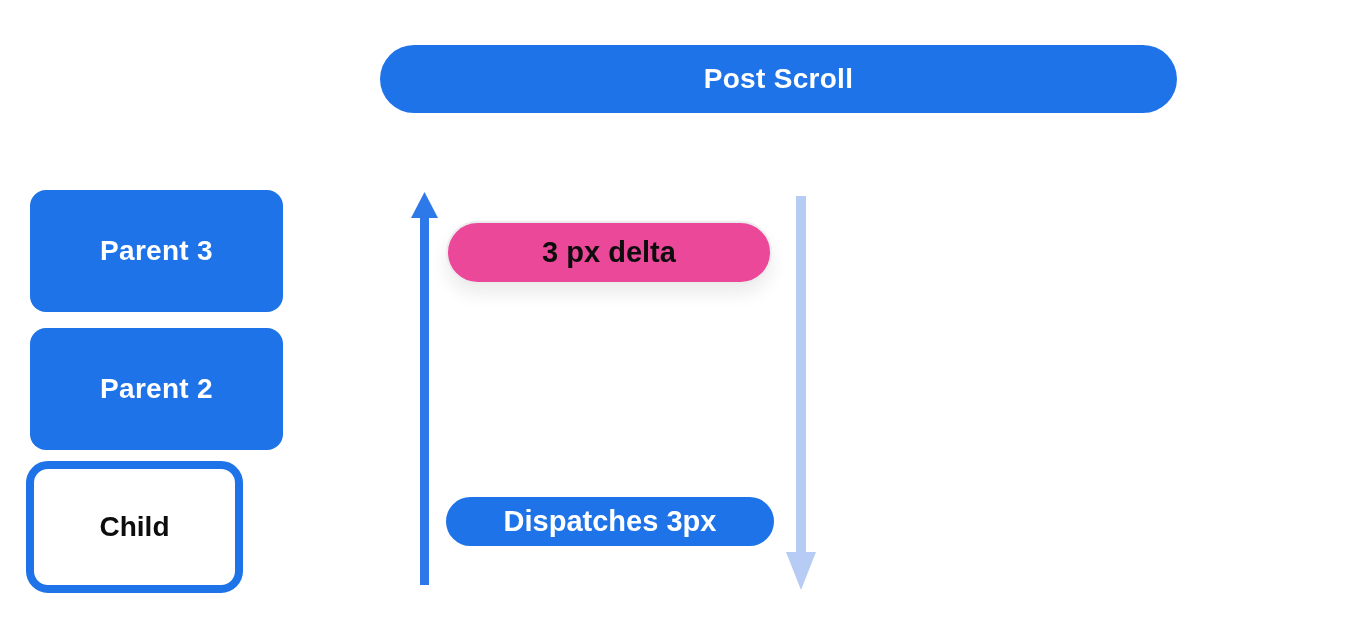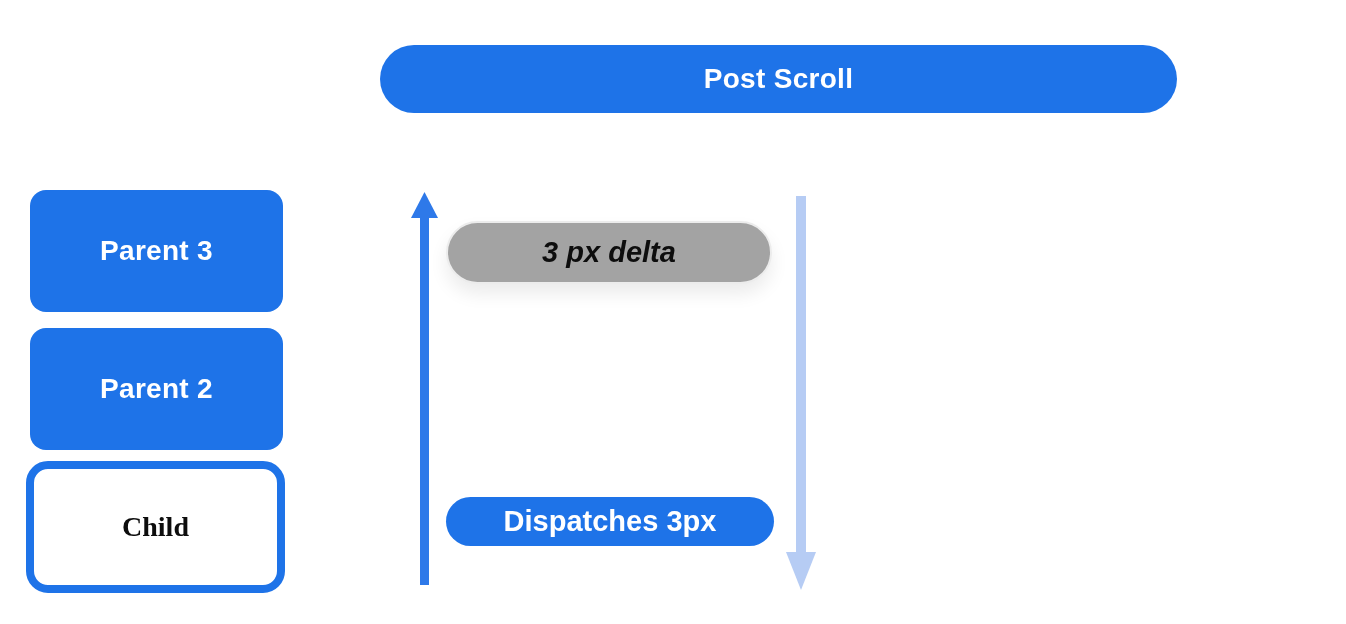--- a/index.html
+++ b/index.html
@@ -43,43 +43,41 @@
     height: 122px;
     border-radius: 16px;
     font-size: 28px;
     letter-spacing: 0.3px;
   }
   .parent-2 { top: 190px; }
   .parent-1 { top: 328px; }
   .child-box {
     left: 26px;
     top: 461px;
-    width: 259px;
+    width: 217px;
     height: 132px;
     border-radius: 22px;
     background: #ffffff;
     border: 8px solid #1e73e8;
     color: #0d0d0d;
     font-size: 28px;
     font-weight: 600;
-    font-family: Liberation Serif, serif;
   }
   .delta-pill {
     left: 446px;
     top: 221px;
     width: 326px;
     height: 63px;
     border-radius: 33px;
-    background: #a3a3a3;
+    background: #ec4899;
     border: 2px solid #ececec;
     box-shadow: 0 10px 18px rgba(0,0,0,0.08);
     color: #0d0d0d;
     font-size: 29px;
     font-weight: 600;
-    font-style: italic;
   }
   .dispatch-pill {
     left: 446px;
     top: 497px;
     width: 328px;
     height: 49px;
     border-radius: 31px;
     font-size: 29px;
   }
   .arrow-svg {

